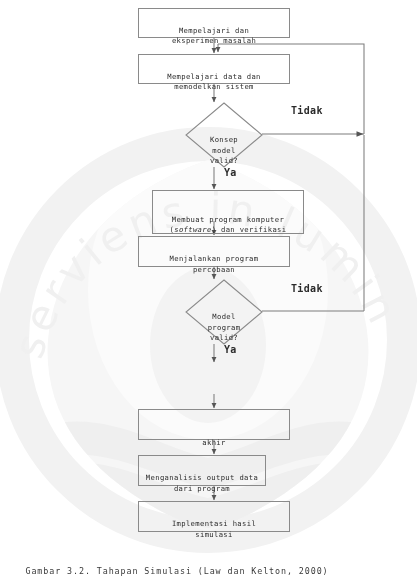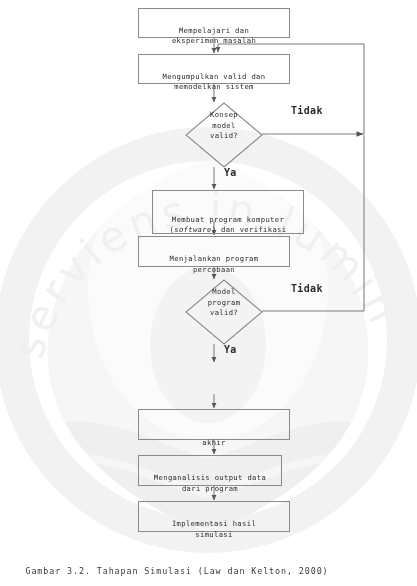--- a/index.html
+++ b/index.html
@@ -57,25 +57,25 @@
   .node .txt { display: block; width: 100%; margin-top: 26px; }
   .node .ital { font-style: italic; text-align: center; }
 
   .diamond-wrap {
     position: absolute;
     z-index: 3;
   }
   .diamond-wrap .dlabel {
     position: absolute;
     left: 0;
-    top: 8px;
+    top: 16px;
     width: 100%;
     height: 100%;
     display: flex;
-    align-items: flex-start;
+    align-items: center;
     justify-content: center;
     text-align: center;
     font-size: 7.2px;
     line-height: 10.5px;
     letter-spacing: 0.35px;
     color: #2b2b2b;
   }
   .diamond-wrap svg {
     position: absolute;
     left: 0;
@@ -177,21 +177,21 @@
 
   <div class="node" style="left:138px; top:8px; width:152px; height:30px;">
     <span class="txt">
       <span>Mempelajari dan</span><br>
       <span>eksperimen masalah</span>
     </span>
   </div>
 
   <div class="node" style="left:138px; top:54px; width:152px; height:30px;">
     <span class="txt">
-      <span>Mengumpulkan valid dan</span><br>
+      <span>Mempelajari data dan</span><br>
       <span>memodelkan sistem</span>
     </span>
   </div>
 
   <div class="diamond-wrap" style="left:185px; top:102px; width:78px; height:66px;">
     <svg width="78" height="66" viewBox="0 0 78 66" xmlns="http://www.w3.org/2000/svg">
       <polygon points="39,1 77,33 39,65 1,33" fill="none" stroke="#8a8a8a" stroke-width="1.05"></polygon>
     </svg>
     <span class="dlabel">
       <span>
@@ -236,21 +236,21 @@
   <div class="edge-label" style="left:224px; top:345px;">Ya</div>
 
 
   <div class="node" style="left:138px; top:409px; width:152px; height:31px;">
     <span class="txt">
       <br>
       <span>akhir</span>
     </span>
   </div>
 
-  <div class="node" style="left:138px; top:455px; width:144px; height:31px;">
+  <div class="node" style="left:138px; top:455px; width:128px; height:31px;">
     <span class="txt">
       <span>Menganalisis output data</span><br>
       <span>dari program</span>
     </span>
   </div>
 
   <div class="node" style="left:138px; top:501px; width:152px; height:31px;">
     <span class="txt">
       <span>Implementasi hasil</span><br>
       <span>simulasi</span>

